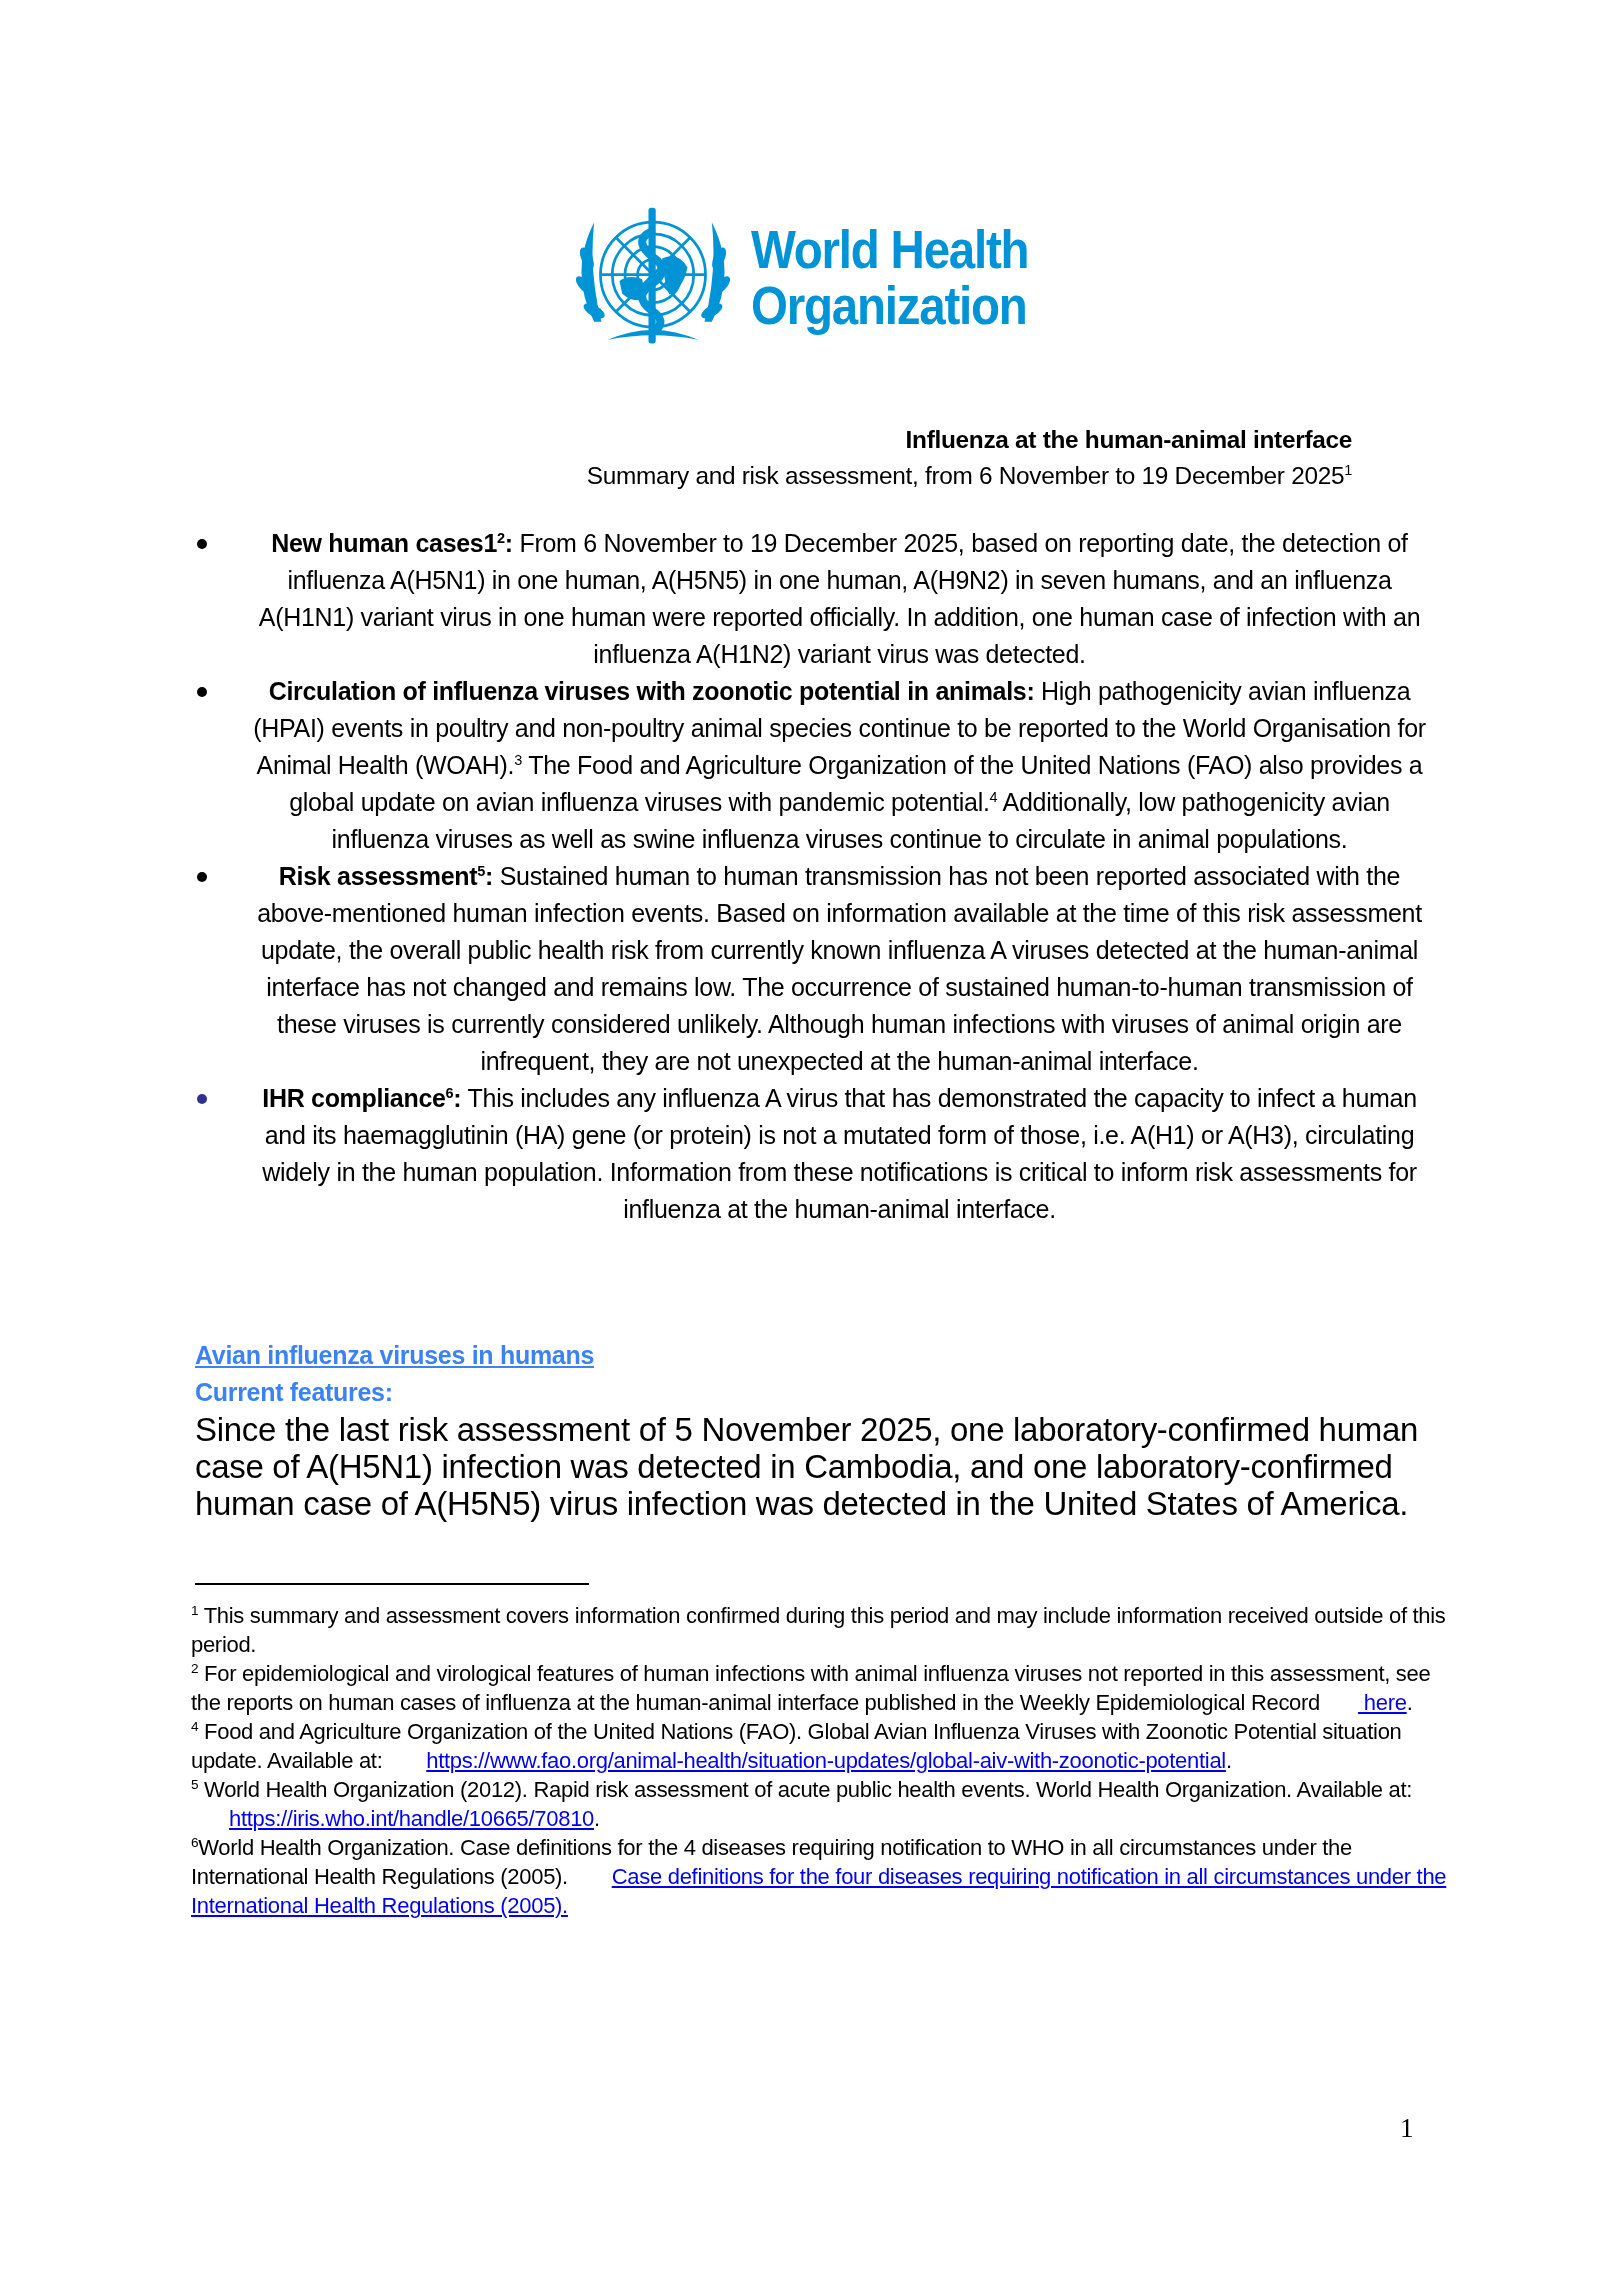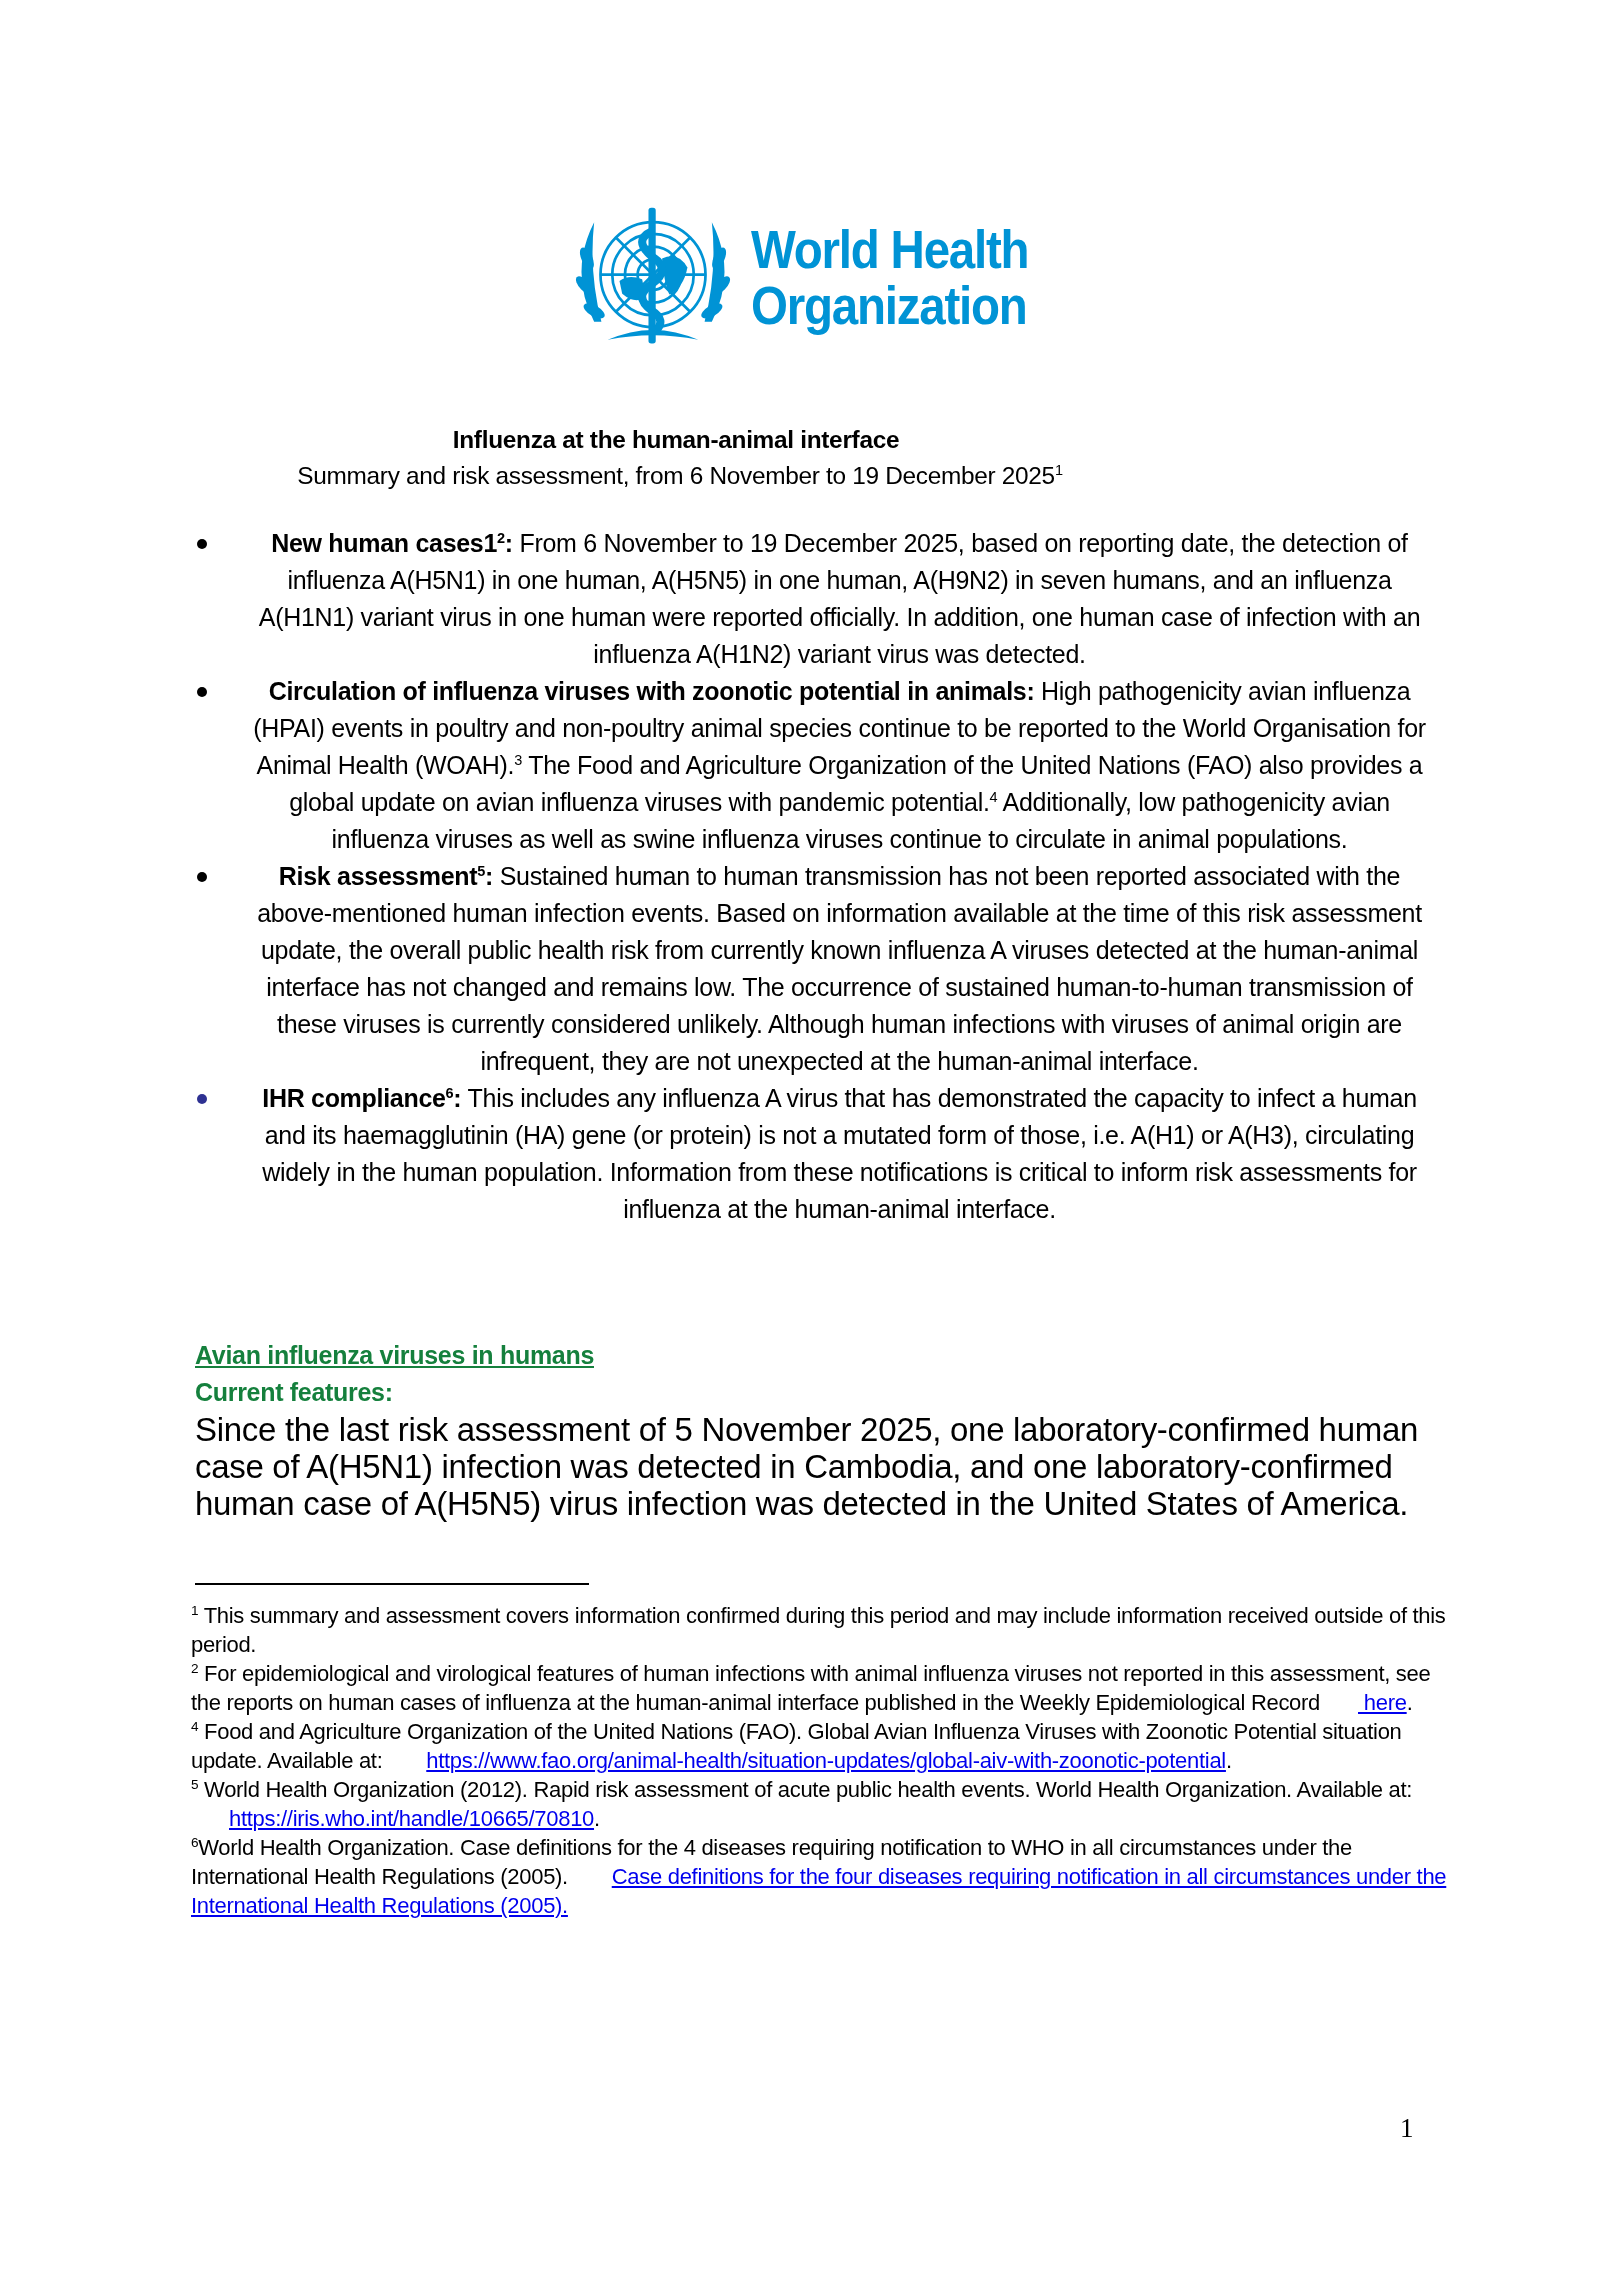--- a/index.html
+++ b/index.html
@@ -10,33 +10,33 @@
     .logo {
       position: absolute; left: 554px; top: 195px; width: 525px; height: 163px;
       display: flex; align-items: center; justify-content: center;
     }
     .emblem { width: 172px; height: 163px; }
     .logo-text {
       margin-left: 12.7px; color: #0093d5; font-weight: bold;
       font-family: "Liberation Sans", sans-serif; line-height: 56px;
       font-size: 54px; letter-spacing: -1.4px; transform: scaleX(0.88); transform-origin: left center;
     }
-    .title-block { position: absolute; left: 0; width: 1352px; top: 422px; text-align: center; }
+    .title-block { position: absolute; left: 0; width: 1352px; top: 422px; text-align: right; }
     .title { font-size: 24.4px; font-weight: bold; line-height: 36px; letter-spacing: -0.3px; }
     .subtitle { font-size: 24.4px; line-height: 36px; letter-spacing: -0.3px; margin-left: 8px; }
     sup { font-size: 14.5px; line-height: 0; vertical-align: super; }
     .bullets { position: absolute; left: 195px; top: 525px; width: 1239px; }
     .bullet { position: relative; padding-left: 50px; font-size: 25px; line-height: 37px; letter-spacing: -0.3px; text-align: center; }
     .bullet-dot {
       position: absolute; left: 1.8px; top: 13.6px; width: 10px; height: 10px; border-radius: 50%; background: #000;
     }
     .bullet-dot.blue { background: #2e3192; }
     .b { font-weight: bold; }
     .section { position: absolute; left: 195px; top: 1337px; width: 1239px; }
-    .section-head { font-size: 25px; font-weight: bold; color: #15803d; line-height: 37px; letter-spacing: -0.3px; }
+    .section-head { font-size: 25px; font-weight: bold; color: #3b82f6; line-height: 37px; letter-spacing: -0.3px; }
     .section-head.u { text-decoration: underline; }
     .para { font-size: 33px; line-height: 37px; letter-spacing: -0.3px; }
     .fn-rule { position: absolute; left: 195px; top: 1583px; width: 394px; height: 1.8px; background: #000; }
     .footnotes { position: absolute; left: 191px; top: 1601px; width: 1257px; }
     .fn { font-size: 22px; line-height: 29px; letter-spacing: -0.3px; }
     .fn sup { font-size: 13.6px; }
     a.lnk { color: #0000ee; text-decoration: underline; padding-left: 38px; }
     .page-num {
       position: absolute; left: 1400px; top: 2113px; font-family: "Liberation Serif", serif; font-size: 27px;
     }

